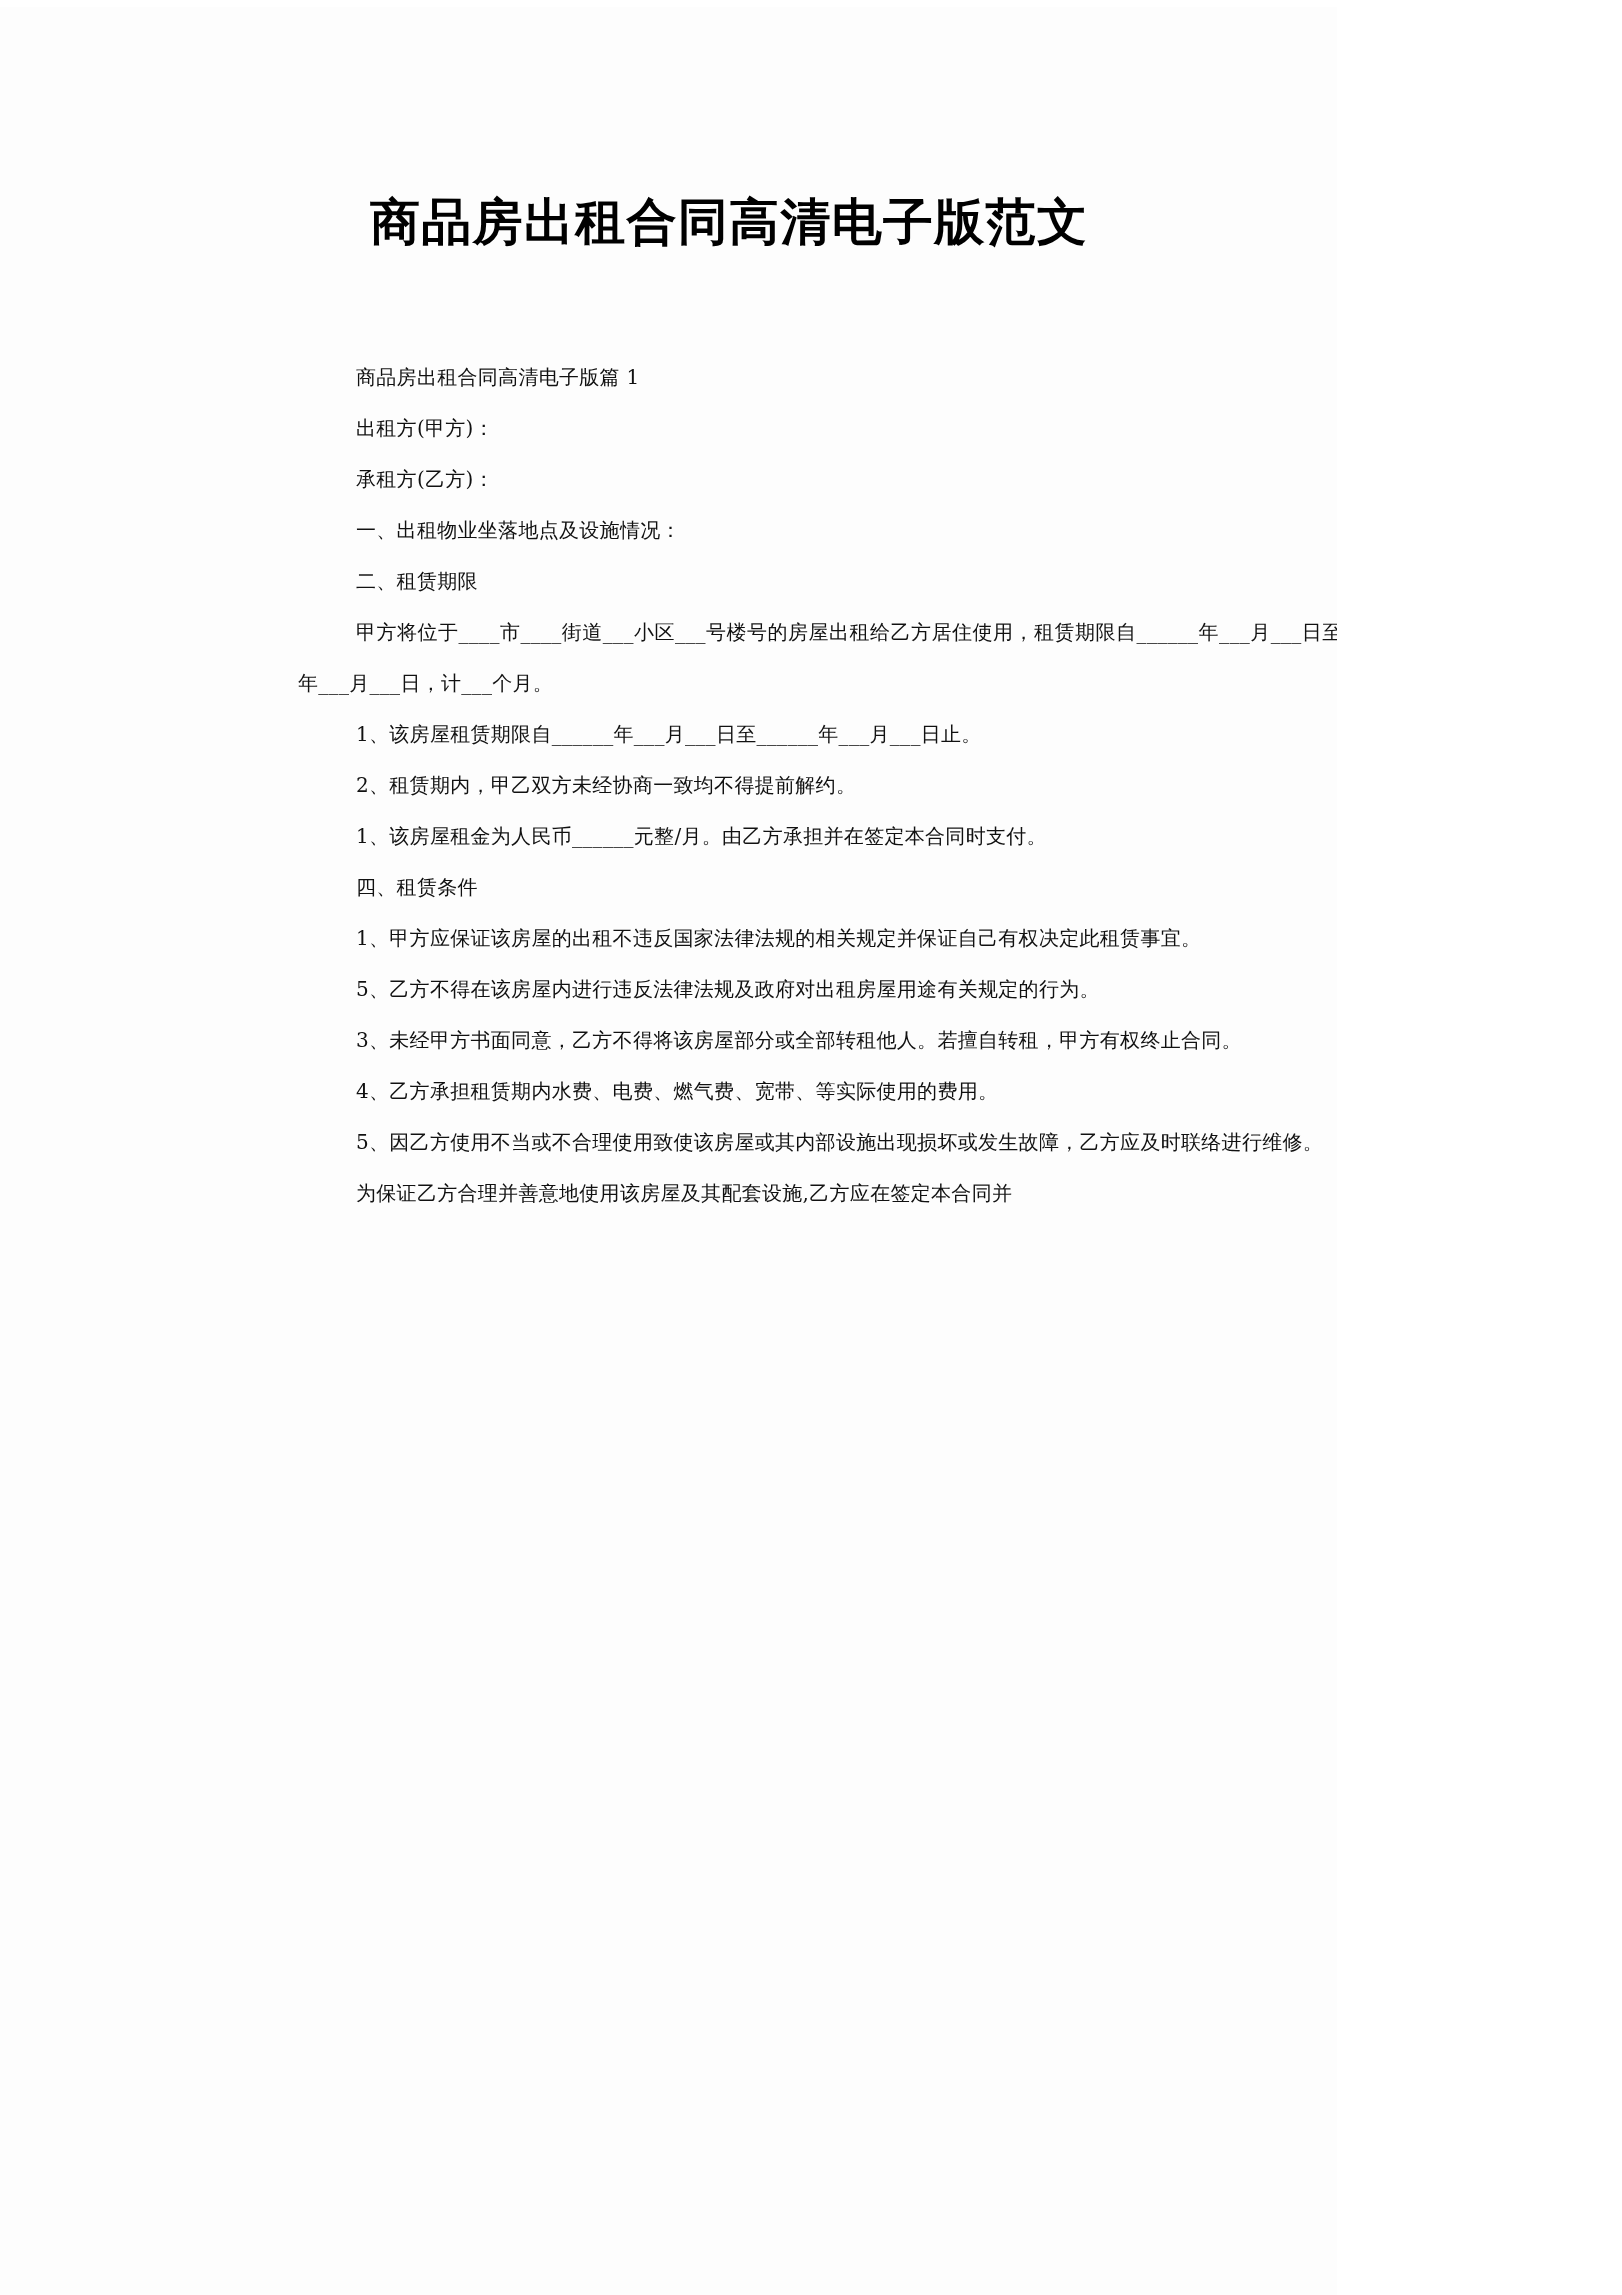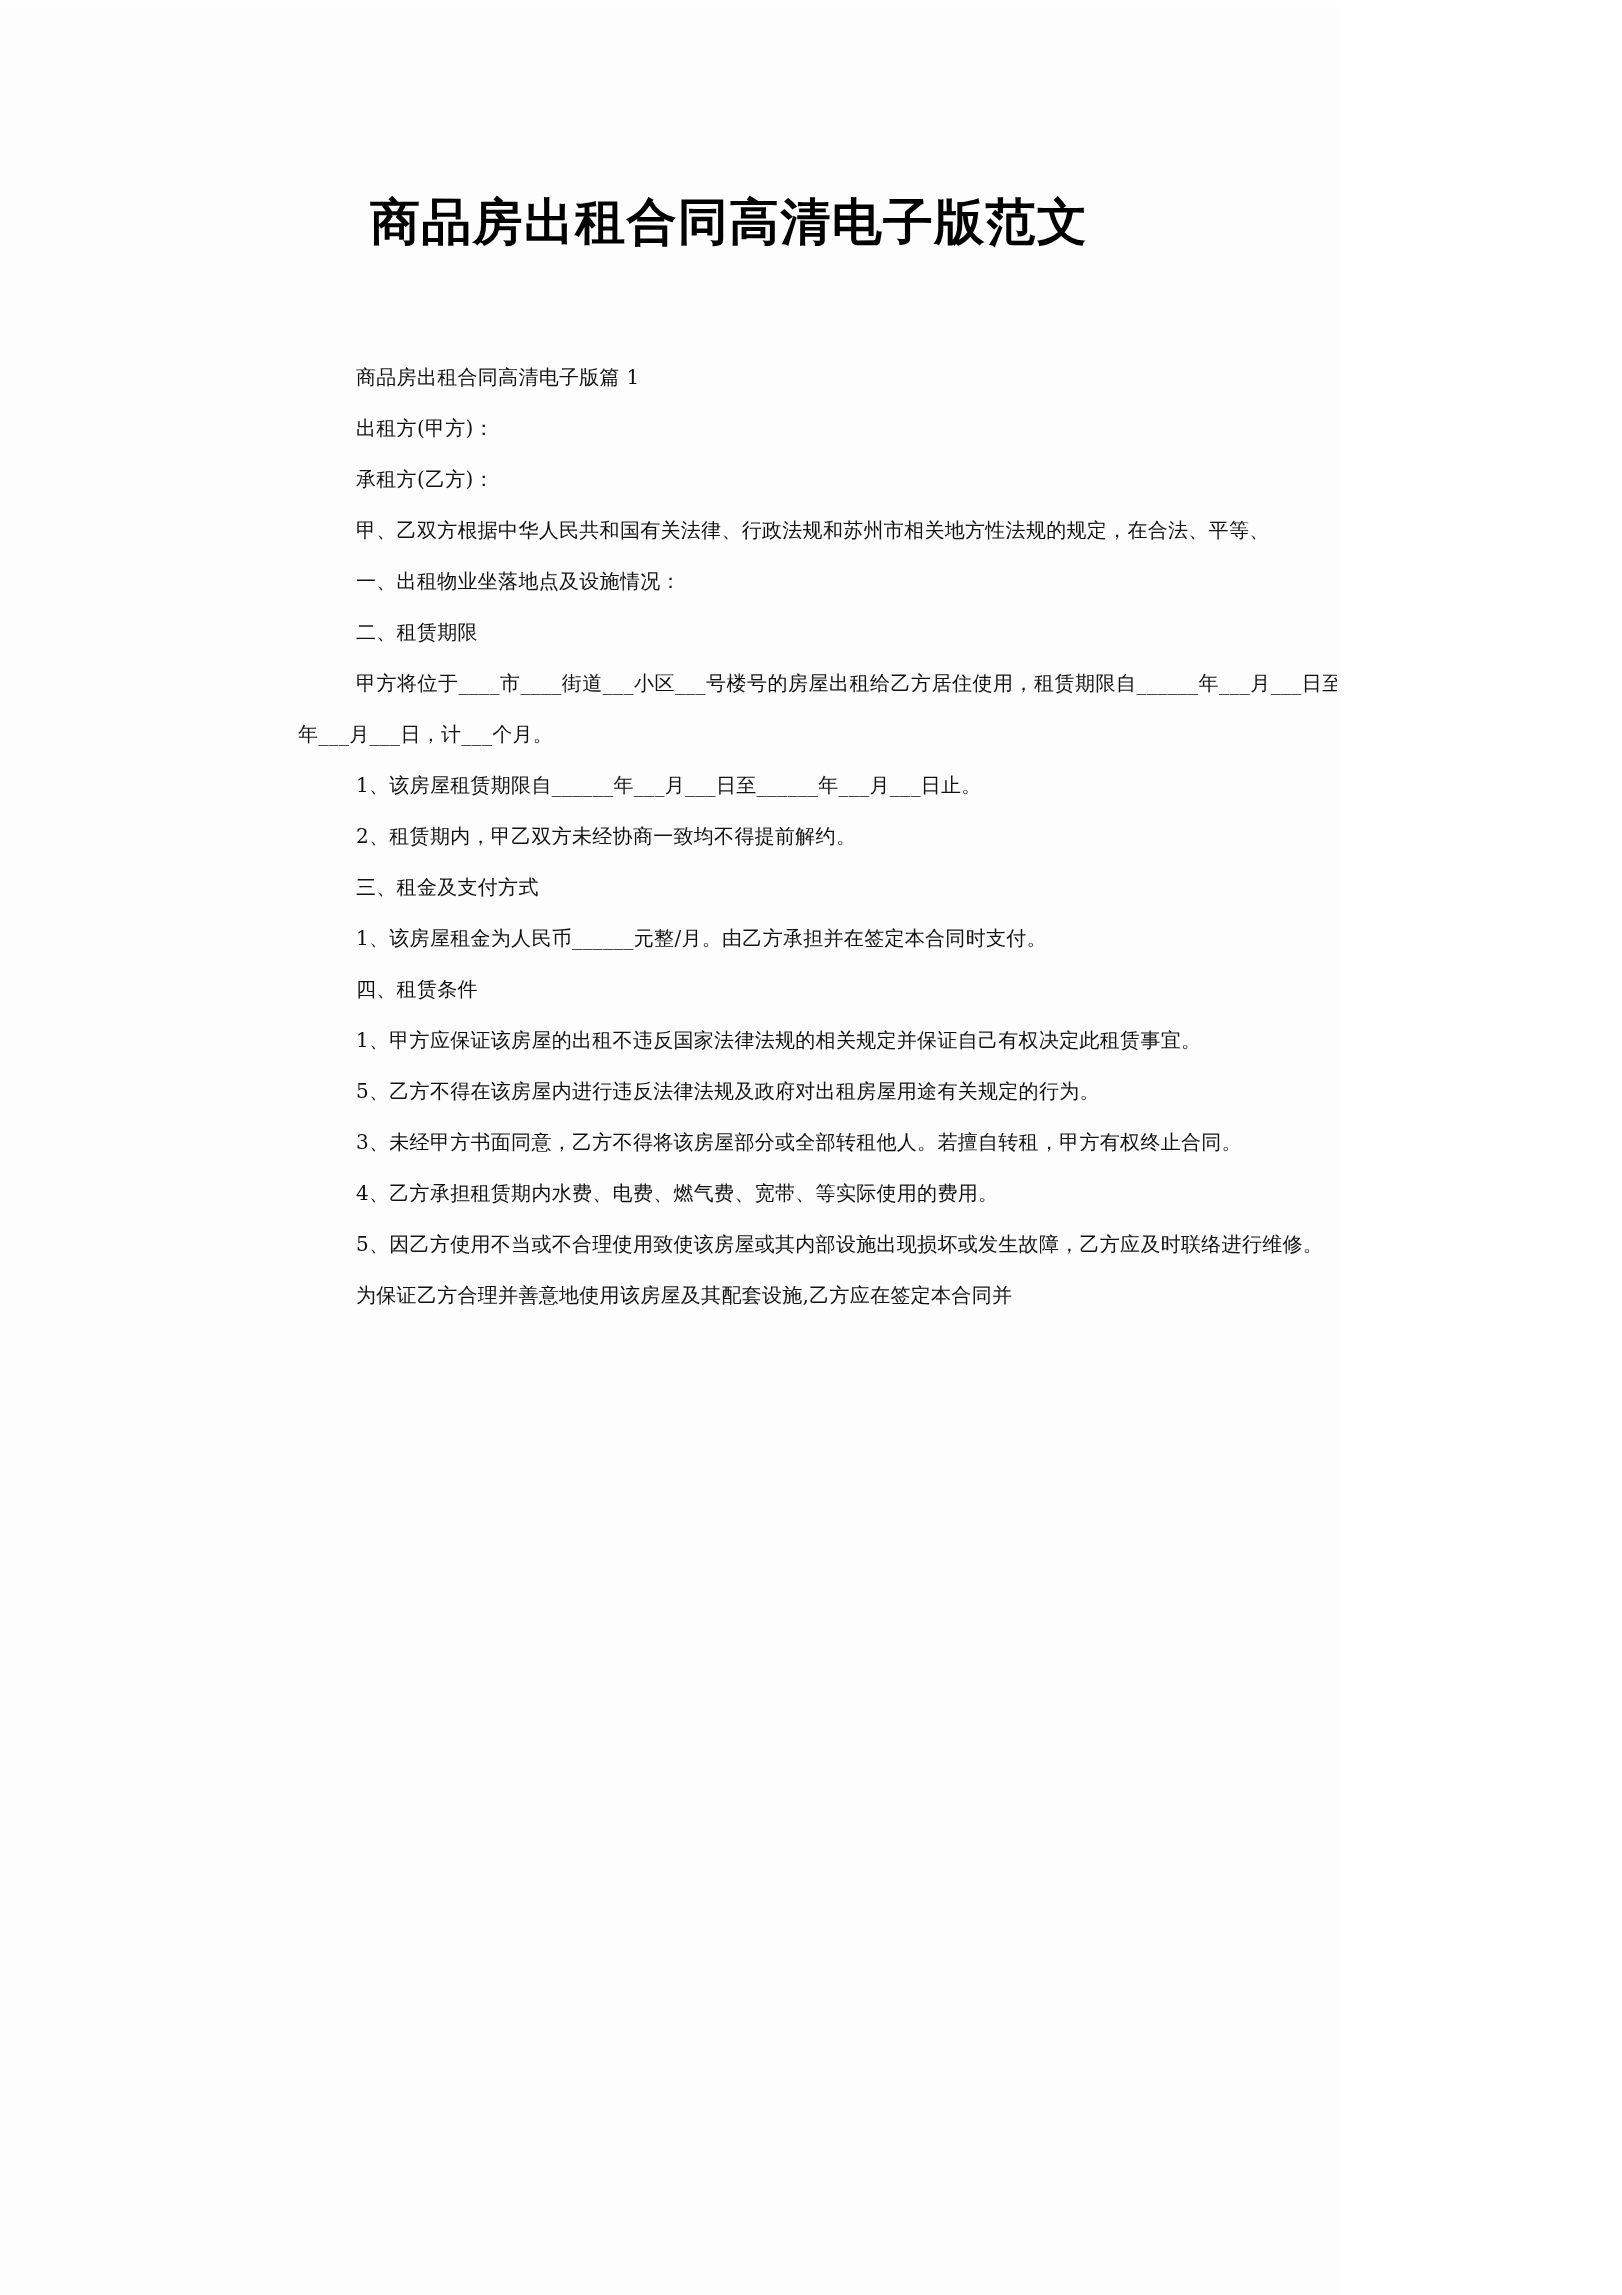--- a/index.html
+++ b/index.html
@@ -56,27 +56,25 @@
 <div class="page">
   <div class="doc-body">
 
     <h1 class="doc-title">商品房出租合同高清电子版范文</h1>
 
     <div class="spacer-lead"></div>
 
     <p class="para indent">商品房出租合同高清电子版篇 1</p>
     <p class="para indent">出租方(甲方)：</p>
     <p class="para indent">承租方(乙方)：</p>
-    <p class="para indent">甲、乙双方根据中华人民共和国有关法律、行政法规和苏州市相关地方性法规的规定，在合法、平等、</p>
     <p class="para indent">一、出租物业坐落地点及设施情况：</p>
     <p class="para indent">二、租赁期限</p>
     <p class="para indent">甲方将位于____市____街道___小区___号楼号的房屋出租给乙方居住使用，租赁期限自______年___月___日至____年___月___日，计___个月。</p>
     <p class="para indent">1、该房屋租赁期限自______年___月___日至______年___月___日止。</p>
     <p class="para indent">2、租赁期内，甲乙双方未经协商一致均不得提前解约。</p>
-    <p class="para indent">三、租金及支付方式</p>
     <p class="para indent">1、该房屋租金为人民币______元整/月。由乙方承担并在签定本合同时支付。</p>
     <p class="para indent">四、租赁条件</p>
     <p class="para indent">1、甲方应保证该房屋的出租不违反国家法律法规的相关规定并保证自己有权决定此租赁事宜。</p>
     <p class="para indent">5、乙方不得在该房屋内进行违反法律法规及政府对出租房屋用途有关规定的行为。</p>
     <p class="para indent">3、未经甲方书面同意，乙方不得将该房屋部分或全部转租他人。若擅自转租，甲方有权终止合同。</p>
     <p class="para indent">4、乙方承担租赁期内水费、电费、燃气费、宽带、等实际使用的费用。</p>
     <p class="para indent">5、因乙方使用不当或不合理使用致使该房屋或其内部设施出现损坏或发生故障，乙方应及时联络进行维修。</p>
     <p class="para indent">为保证乙方合理并善意地使用该房屋及其配套设施,乙方应在签定本合同并</p>
 
   </div>

